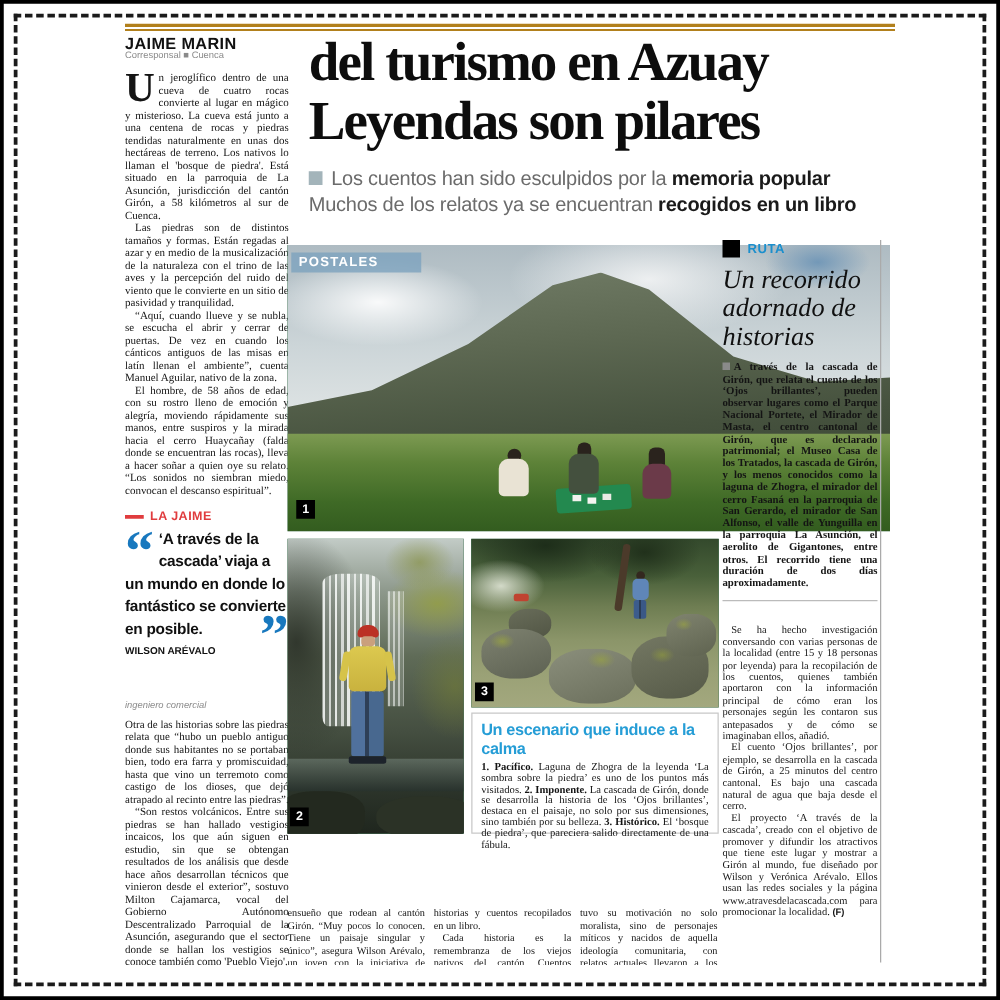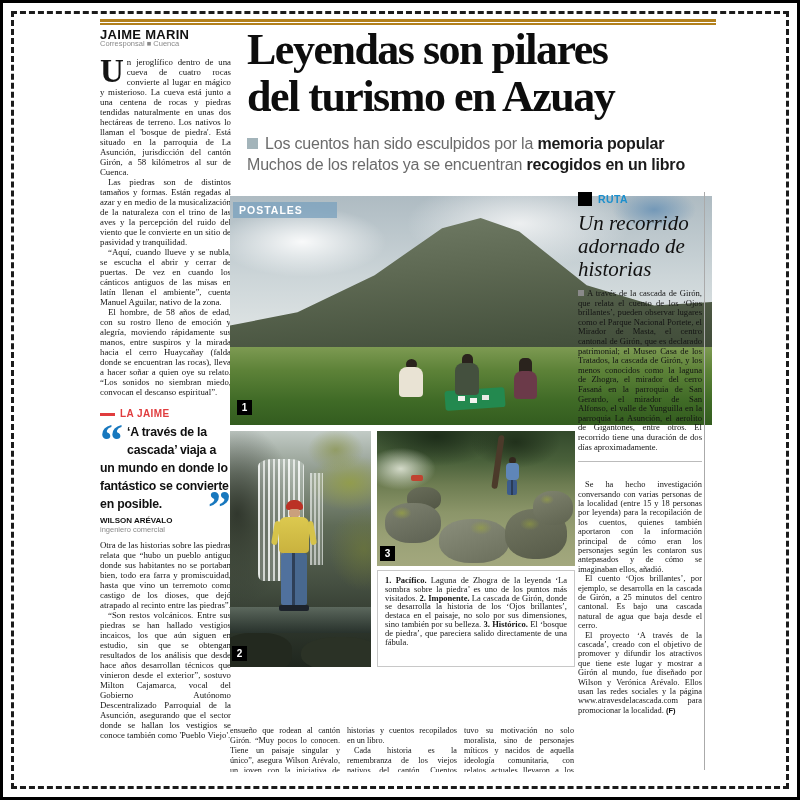--- a/index.html
+++ b/index.html
@@ -20,21 +20,21 @@
 
   
   .frase{position:relative;margin:7px 0 6px 0;padding-top:4px;}
   .frase-head{font-family:"Liberation Sans",sans-serif;font-weight:bold;font-size:10px;color:#e03c3e;letter-spacing:.4px;margin-bottom:3px;}
   .frase-dash{display:inline-block;width:15px;height:3px;background:#e03c3e;margin-right:5px;vertical-align:middle;}
   .frase-quote{position:relative;padding-right:2px;min-height:78px;}
   .q-open{float:left;font-family:"Liberation Serif",serif;font-weight:bold;font-size:46px;line-height:30px;color:#1878be;margin:4px 4px 0 0;}
   .q-close{position:absolute;right:0;bottom:-6px;font-family:"Liberation Serif",serif;font-weight:bold;font-size:46px;line-height:20px;color:#1878be;}
   .q-text{font-family:"Liberation Sans",sans-serif;font-weight:bold;font-size:12.3px;line-height:14.5px;letter-spacing:-.2px;color:#101010;}
   .frase-author{font-family:"Liberation Sans",sans-serif;font-weight:bold;font-size:8px;color:#111;margin-top:4px;}
-  .frase-role{font-family:"Liberation Sans",sans-serif;font-size:7.5px;color:#8a8a8a;margin-bottom:6px;}
+  .frase-role{font-family:"Liberation Sans",sans-serif;font-style:italic;font-size:7.5px;color:#8a8a8a;margin-bottom:6px;margin-top:34px;}
 
   
   .headline-zone{position:absolute;left:247px;top:26px;width:466px;}
   .hl{font-family:"Liberation Serif",serif;font-weight:bold;font-size:44px;line-height:47px;letter-spacing:-1.5px;color:#0d0d0d;}
   .subheads{margin-top:13px;font-family:"Liberation Sans",sans-serif;font-size:16px;line-height:21px;color:#6b6b6b;letter-spacing:-.2px;}
   .subheads b{color:#1a1a1a;}
   .sq-bullet{display:inline-block;width:11px;height:11px;background:#a3b4ba;margin-right:7px;}
 
   
   .credit{position:absolute;left:230px;top:187px;width:482px;text-align:right;
@@ -150,21 +150,21 @@
   .bcol p{margin:0;text-indent:7px;}
   .bcol p.nofirst{text-indent:0;}
 
   
   .vrule{position:absolute;left:704px;top:192px;width:1px;height:578px;background:#aaa;}
   .sidebar{position:absolute;left:578px;top:192px;width:124px;}
   .sb-kicker{display:flex;align-items:center;gap:6px;margin-bottom:6px;}
   .sb-kicker .ksq{width:14px;height:14px;background:#000;}
   .sb-kicker .klabel{font-family:"Liberation Sans",sans-serif;font-weight:bold;font-size:10.5px;color:#1b8fcd;letter-spacing:.4px;}
   .sb-title{font-family:"Liberation Serif",serif;font-style:italic;font-size:21px;line-height:23px;color:#101010;margin:0 0 8px 0;font-weight:normal;}
-  .sb-body{font-size:8.6px;line-height:9.6px;text-align:justify;margin:0;padding-bottom:9px;border-bottom:1px solid #bbb;}
+  .sb-body{font-size:8.6px;line-height:9.6px;text-align:justify;margin:0;padding-bottom:9px;border-bottom:1px solid #bbb;font-weight:bold;}
   .sb-bullet{display:inline-block;width:6px;height:6px;background:#8a8a8a;margin-right:3px;}
   .sb-cont{margin-top:18px;font-size:8.4px;line-height:9.4px;text-align:justify;}
   .sb-cont p{margin:0;text-indent:7px;}
   .endmark{font-family:"Liberation Sans",sans-serif;font-weight:bold;font-size:7.5px;}
 </style>
 </head>
 <body>
 
 <div class="page">
   <div class="frame"></div>
@@ -191,22 +191,22 @@
       <div class="frase-role">ingeniero comercial</div>
     </div>
 
     <div class="body-copy">
       <p class="first">Otra de las historias sobre las piedras relata que “hubo un pueblo antiguo donde sus habitantes no se portaban bien, todo era farra y promiscuidad, hasta que vino un terremoto como castigo de los dioses, que dejó atrapado al recinto entre las piedras”.</p>
       <p>“Son restos volcánicos. Entre sus piedras se han hallado vestigios incaicos, los que aún siguen en estudio, sin que se obtengan resultados de los análisis que desde hace años desarrollan técnicos que vinieron desde el exterior”, sostuvo Milton Cajamarca, vocal del Gobierno Autónomo Descentralizado Parroquial de la Asunción, asegurando que el sector donde se hallan los vestigios se conoce también como 'Pueblo Viejo'.</p>
     </div>
   </div>
 
   <div class="headline-zone">
+    <div class="hl">del turismo en Azuay</div>
     <div class="hl">Leyendas son pilares</div>
-    <div class="hl">del turismo en Azuay</div>
     <div class="subheads">
       <div><span class="sq-bullet"></span><span>Los cuentos han sido esculpidos por la </span><b>memoria popular</b></div>
       <div><span>Muchos de los relatos ya se encuentran </span><b>recogidos en un libro</b></div>
     </div>
   </div>
 
 
   <div class="photo photo-main">
     <div class="p1-sky"></div>
     <div class="p1-mountain"></div>
@@ -257,20 +257,21 @@
     <div class="pr-red"></div>
     <div class="pr-person">
         <i class="head"></i>
         <i class="jacket"></i>
         <i class="legs"></i>
       </div>
     <span class="badge" style="left:3px;bottom:5px;">3</span>
   </div>
 
   <div class="caption-box">
+    <div class="caption-title">Un escenario que induce a la calma</div>
     <div class="caption-text">
       <b>1. Pacífico.</b><span> Laguna de Zhogra de la leyenda ‘La sombra sobre la piedra’ es uno de los puntos más visitados. </span><b>2. Imponente.</b><span> La cascada de Girón, donde se desarrolla la historia de los ‘Ojos brillantes’, destaca en el paisaje, no solo por sus dimensiones, sino también por su belleza. </span><b>3. Histórico.</b><span> El ‘bosque de piedra’, que pareciera salido directamente de una fábula.</span>
     </div>
   </div>
 
   <div class="bottom-cols">
     <div class="bcol">
         <p class="nofirst">ensueño que rodean al cantón Girón. “Muy pocos lo conocen. Tiene un paisaje singular y único”, asegura Wilson Arévalo, un joven con la iniciativa de basarse en cuentos, historias y fábulas ancestrales del entorno gironense para promocionar el turismo del cantón. Son nueve</p>
       </div>
     <div class="bcol">

